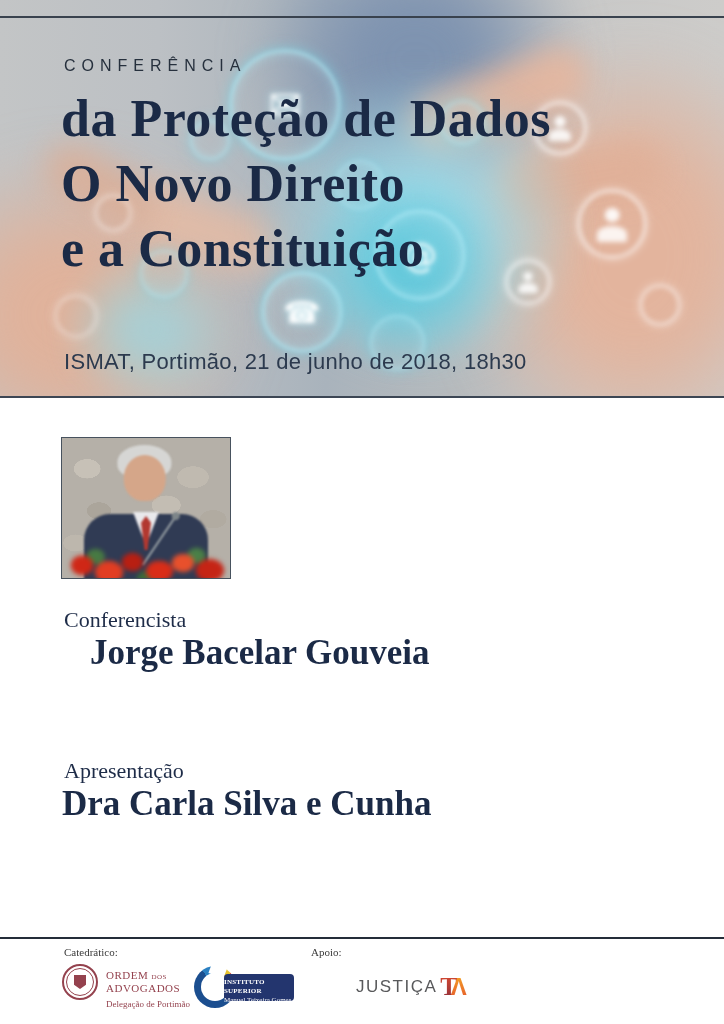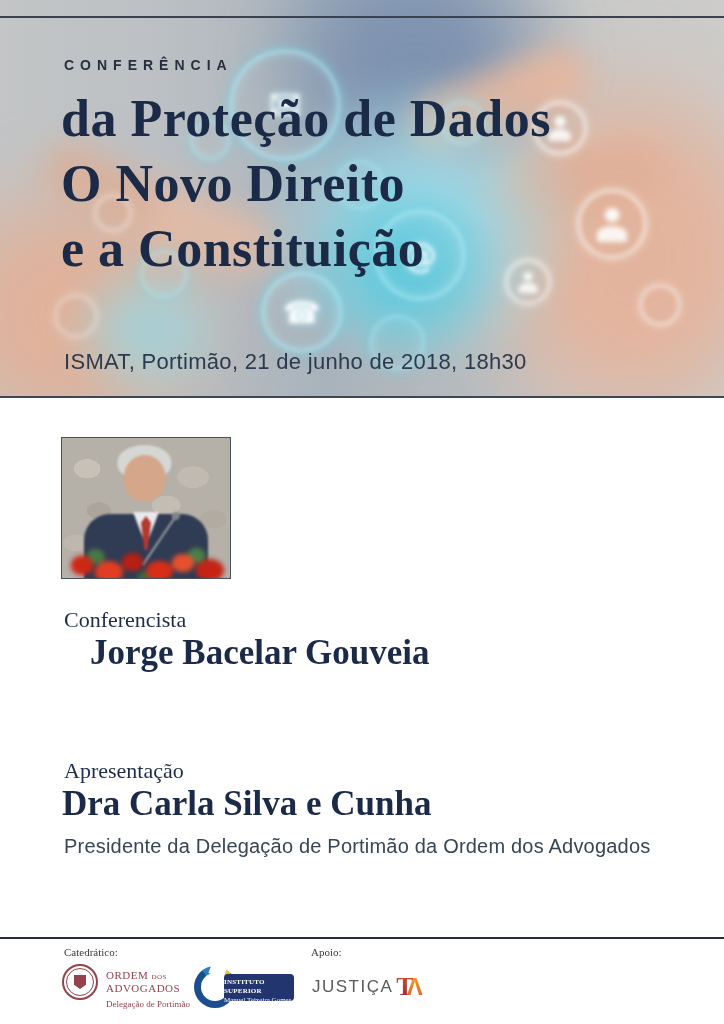--- a/index.html
+++ b/index.html
@@ -27,21 +27,21 @@
   .net { position:absolute; border-radius:50%; display:flex; align-items:center; justify-content:center; }
   .net.teal  { border:2px solid rgba(175,233,244,.95); box-shadow:0 0 14px rgba(120,210,228,.8), inset 0 0 12px rgba(170,230,242,.6); filter:blur(2px); }
   .net.white { border:2px solid rgba(255,255,255,.92); box-shadow:0 0 10px rgba(255,255,255,.55); filter:blur(2.5px); }
   .net .glyph { color:rgba(255,255,255,.95); text-shadow:0 0 8px rgba(180,235,246,.9); font-family:"DejaVu Sans", sans-serif; }
   .person-badge { position:relative; width:60%; height:60%; }
   .person-badge::before { content:""; position:absolute; left:50%; top:8%; width:38%; height:38%; transform:translateX(-50%); border-radius:50%; background:rgba(255,255,255,.9); }
   .person-badge::after  { content:""; position:absolute; left:50%; bottom:4%; width:78%; height:42%; transform:translateX(-50%); border-radius:50% 50% 8% 8%; background:rgba(255,255,255,.85); }
 
   .top-rule { position:absolute; left:0; top:16px; width:724px; height:2px; background:#39424e; }
 
-  .eyebrow { position:absolute; left:64px; top:57px; font-size:14px; font-weight:700; letter-spacing:6px; color:#26303d; }
+  .eyebrow { position:absolute; left:64px; top:57px; font-size:16px; font-weight:400; letter-spacing:6px; color:#26303d; }
   .title { position:absolute; left:61px; top:86px; font-family:"Liberation Serif", serif; font-weight:bold;
            font-size:52px; line-height:65px; color:#1b2a46; letter-spacing:.5px; }
   .title span { display:block; }
   .event-info { position:absolute; left:64px; top:349px; font-size:22px; color:#2c3a4e; letter-spacing:.3px; }
 
   
   .photo { position:absolute; left:61px; top:437px; width:170px; height:142px; border:1px solid #47525e; overflow:hidden;
            background-color:#b5b0a8;
            background-image:
              radial-gradient(22px 16px at 15% 22%, #c7c1b7 60%, transparent 61%),
@@ -98,21 +98,21 @@
   .swirl { position:absolute; left:0; top:0; width:42px; height:42px; border-radius:50%;
            background:conic-gradient(from 200deg, #1b4e8f 0 34%, #2a7fc1 34% 42%, #3aa55e 42% 50%, #e8c32e 50% 58%, #c8392e 58% 66%, #1b4e8f 66% 100%); }
   .swirl::before { content:""; position:absolute; inset:7px; border-radius:50%; background:#ffffff; }
   .swirl::after { content:""; position:absolute; left:16px; top:-2px; width:16px; height:12px; background:#ffffff; transform:rotate(20deg); }
   .ismat-box { position:absolute; left:30px; top:8px; width:70px; height:27px; background:#23356e; border-radius:4px;
                color:#ffffff; font-family:Liberation Serif, serif; text-align:left; padding-top:4px; }
   .ismat-l1 { font-size:7px; font-weight:bold; letter-spacing:.2px; line-height:9px; }
   .ismat-l2 { font-size:7px; line-height:9px; }
 
   .logo-justica { position:absolute; left:312px; top:974px; display:flex; align-items:flex-end; }
-  .jt-text { font-size:17px; letter-spacing:1.5px; color:#58595b; font-weight:500; padding-bottom:3px; }
+  .jt-text { font-size:17px; letter-spacing:1.5px; color:#58595b; font-weight:500; padding-bottom:3px;margin-left:44px; }
   .tv-t { font-family:"Liberation Serif", serif; font-weight:bold; font-size:26px; line-height:26px; margin-left:3px;
           background:linear-gradient(180deg,#d94a2f,#8e2f3c); -webkit-background-clip:text; background-clip:text; color:transparent; }
   .tv-v { font-family:"Liberation Sans", sans-serif; font-weight:bold; font-size:24px; line-height:26px; margin-left:-7px;
           background:linear-gradient(180deg,#f5a623,#e4572e); -webkit-background-clip:text; background-clip:text; color:transparent; }
 </style>
 </head>
 <body>
 
 <div class="poster">
 
@@ -177,21 +177,20 @@
       <div class="p-mic"></div>
       <div class="p-flowers"></div>
     </div>
   </div>
 
   <div class="role r1">Conferencista</div>
   <div class="pname n1">Jorge Bacelar Gouveia</div>
 
   <div class="role r2">Apresentação</div>
   <div class="pname n2">Dra Carla Silva e Cunha</div>
-  <div class="pdesc d2">Presidente da Delegação de Portimão da Ordem dos Advogados</div>
 
   <div class="foot-rule"></div>
   <div class="foot-label org-label">Catedrático:</div>
   <div class="foot-label apoio-label">Apoio:</div>
 
   <div class="logo-ordem">
     <div class="seal"></div>
     <div class="ordem-text">
       <div class="ordem-l1"><span>ORDEM</span> <span class="small">DOS</span></div>
       <div class="ordem-l2">ADVOGADOS</div>

